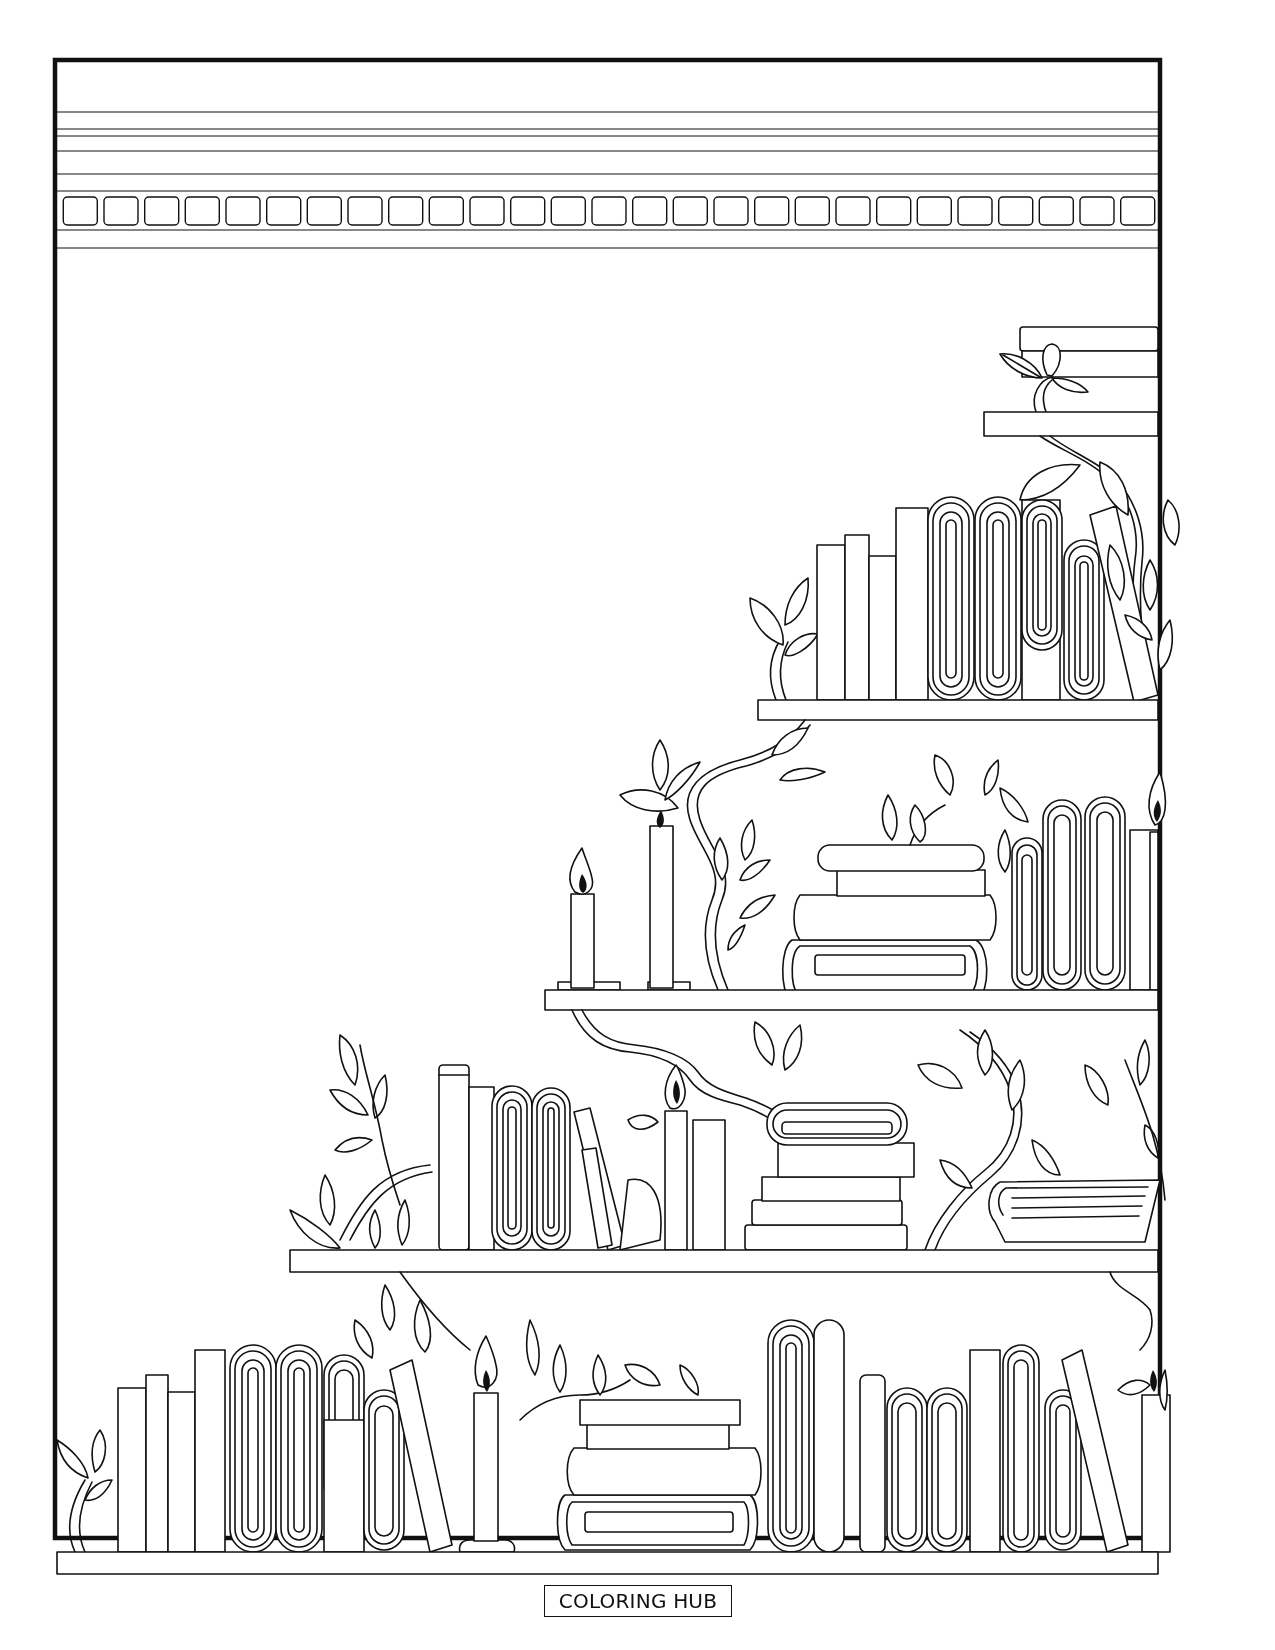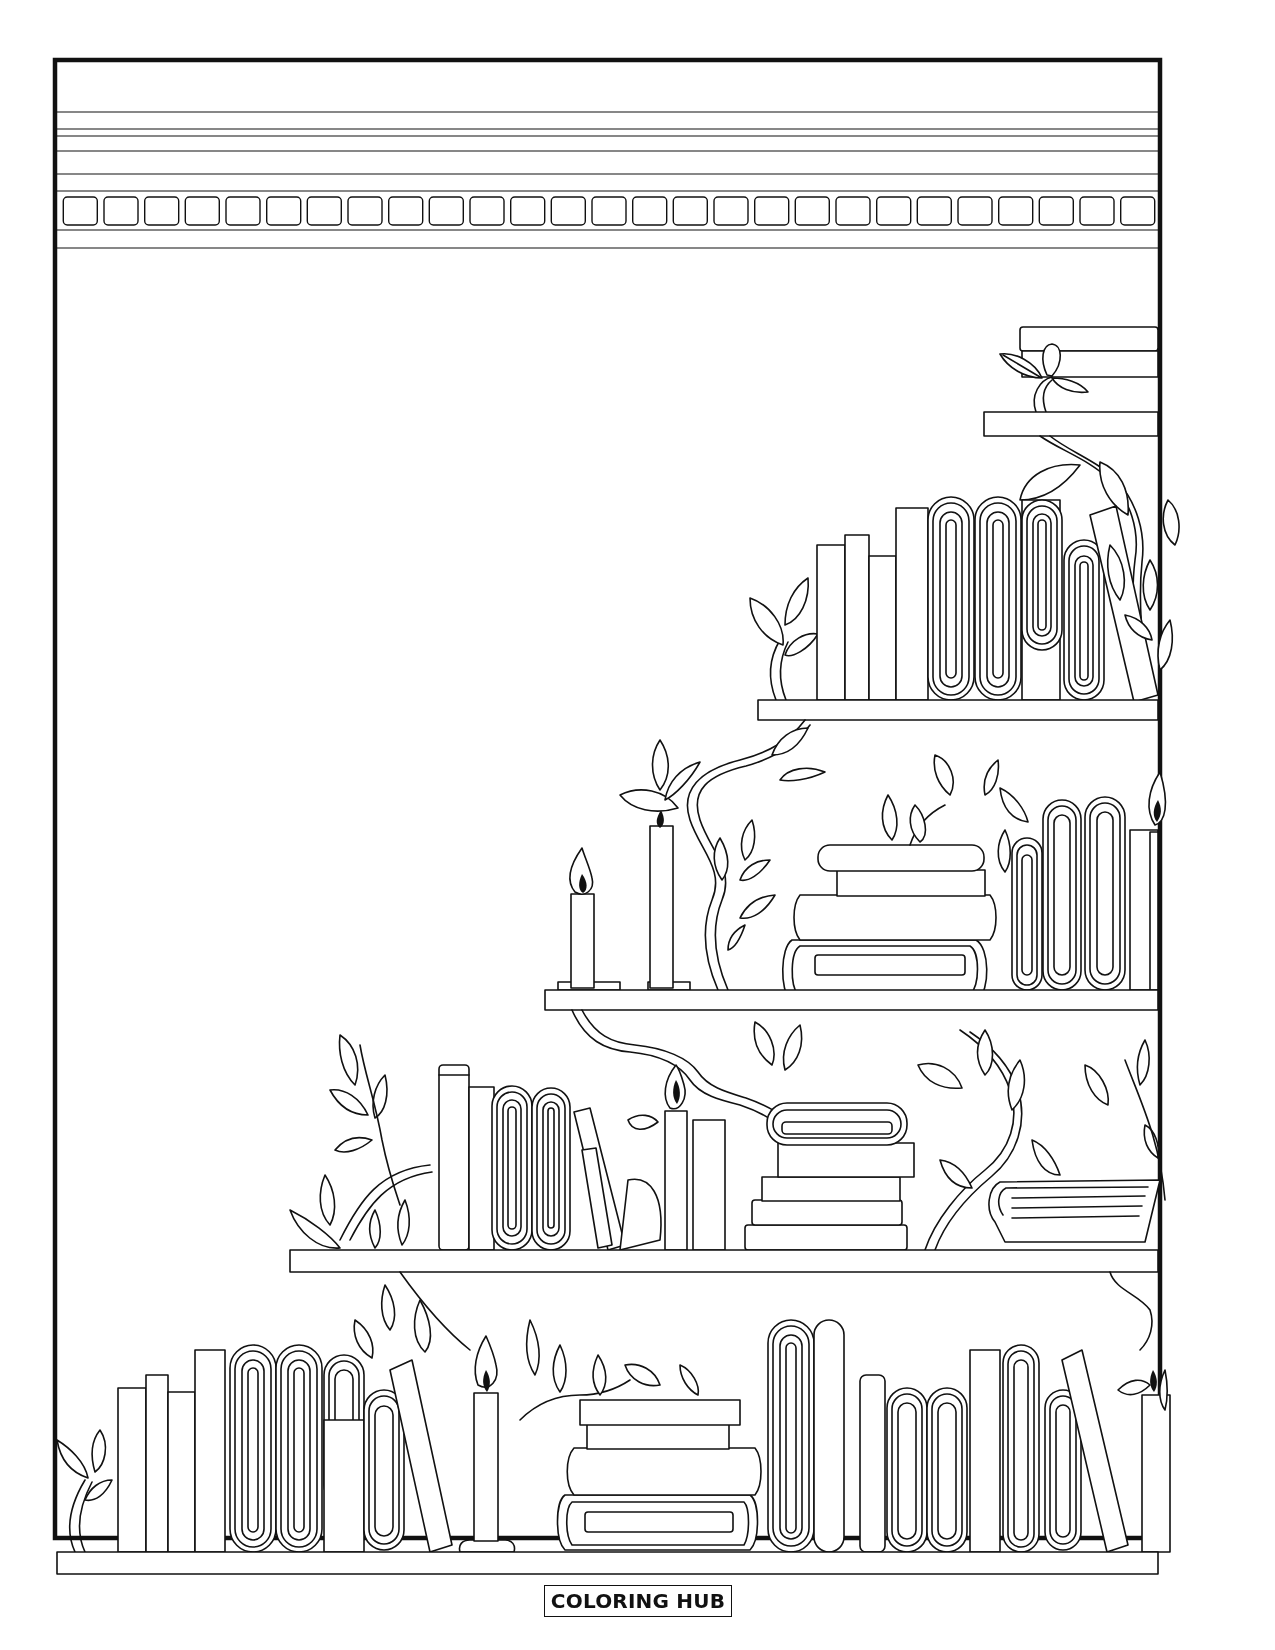--- a/index.html
+++ b/index.html
@@ -7,21 +7,21 @@
   .page { position: absolute; left: 0; top: 0; width: 1275px; height: 1650px; }
   svg { position: absolute; left: 0; top: 0; }
   .ln { fill: #fff; stroke: #111; stroke-width: 1.6; stroke-linejoin: round; stroke-linecap: round; }
   .nf { fill: none; stroke: #111; stroke-width: 1.6; stroke-linecap: round; stroke-linejoin: round; }
   .thin { fill: none; stroke: #111; stroke-width: 1.2; }
   .flame-in { fill: #111; stroke: none; }
   .brand {
     position: absolute; left: 544px; top: 1585px; width: 188px; height: 32px;
     border: 1.5px solid #111; background: #fff; box-sizing: border-box;
     display: flex; align-items: center; justify-content: center;
-    font-family: "DejaVu Sans", sans-serif; font-weight: bold; font-size: 20px;
+    font-family: "DejaVu Sans", sans-serif; font-weight: normal; font-size: 20px;
     color: #111; letter-spacing: 0.2px;
   }
 </style>
 </head>
 <body>
 
 <div class="page">
 <svg width="1275" height="1650" viewBox="0 0 1275 1650">
 
   <rect x="55" y="60" width="1105" height="1478" fill="none" stroke="#111" stroke-width="4.5"></rect>

